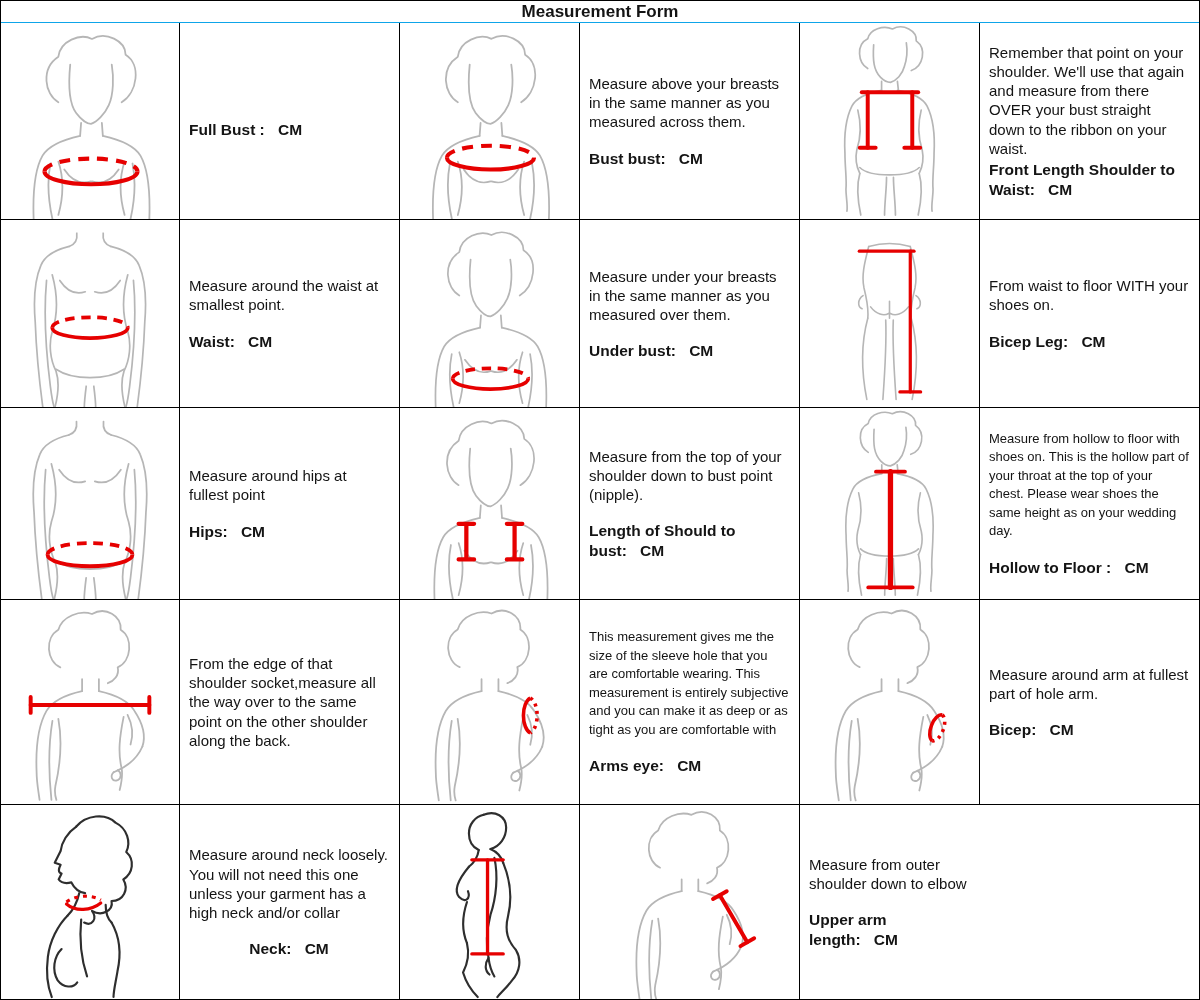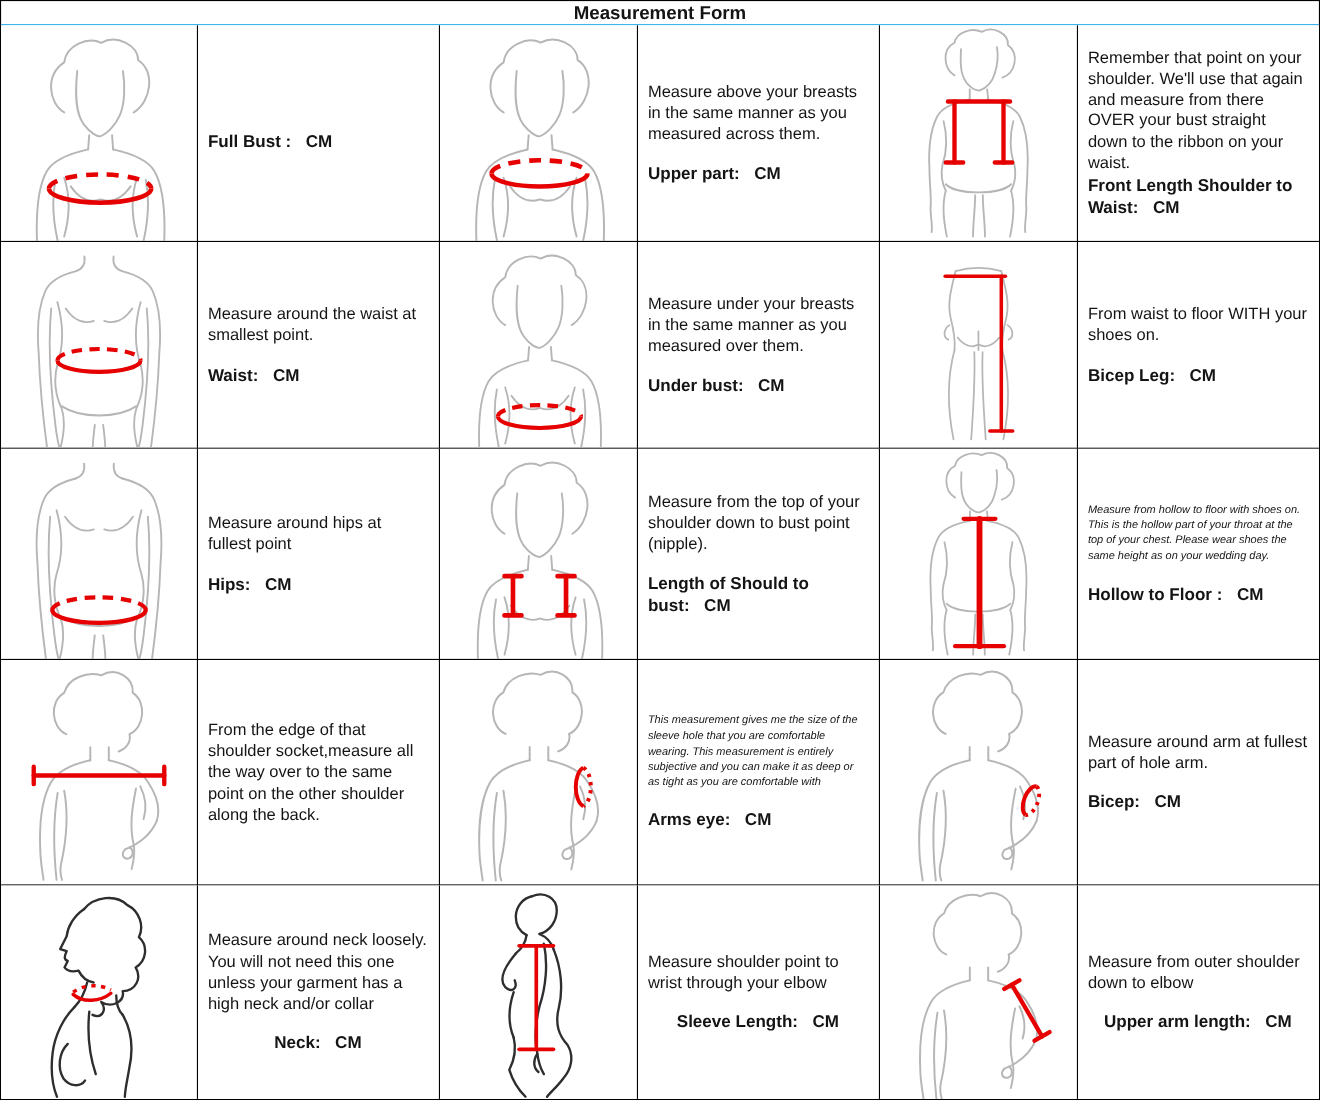--- a/index.html
+++ b/index.html
@@ -8,21 +8,21 @@
   .title{height:21px;border-bottom:1px solid #0ea5e9;text-align:center;font-weight:bold;font-size:17px;line-height:21px;}
   .row{display:grid;grid-template-columns:179px 220px 180px 220px 180px 219px;}
   .r1{height:197px}.r2{height:188px}.r3{height:192px}.r4{height:205px}.r5{height:194px}
   .cell{box-sizing:border-box;border-right:1px solid #000;border-bottom:1px solid #000;overflow:hidden;background:#fff;}
   .row .cell:last-child{border-right:none;}
   .r5 .cell{border-bottom:none;align-items:center;}
   .fig{display:flex;align-items:center;justify-content:center;}
   .figsvg{width:100%;height:100%;display:block;}
   .txt{padding:6px 10px 6px 9px;display:flex;flex-direction:column;justify-content:center;}
   .desc{margin:0;font-size:15px;line-height:1.28;}
-  .desc.small{font-size:10px;line-height:1.42;font-style:italic;}
+  .desc.small{font-size:13px;line-height:1.42;}
   .lbl{margin:1.1em 0 0 0;font-size:15.5px;font-weight:bold;line-height:1.25;}
   .lbl.tight{margin-top:0.15em;}
   .unit{margin-left:0.85em;}
 </style>
 </head>
 <body>
 
 <svg width="0" height="0" style="position:absolute" aria-hidden="true">
 <defs>
 
@@ -127,21 +127,21 @@
     </div>
     <div class="cell fig">
       <svg class="figsvg" viewBox="0 0 180 198" aria-label="upper-bust-figure">
         <use href="#sA"></use>
         <path stroke="#e60000" stroke-width="4.2" fill="none" d="M47,136 A44,12 0 0 0 135,136"></path>
         <path stroke="#e60000" stroke-width="4.2" fill="none" stroke-dasharray="11,8" d="M47,136 A44,12 0 0 1 135,136"></path>
       </svg>
     </div>
     <div class="cell txt">
       <p class="desc">Measure above your breasts in the same manner as you measured across them.</p>
-      <p class="lbl"><span>Upper part:</span><span class="unit">CM</span></p>
+      <p class="lbl"><span>Bust bust:</span><span class="unit">CM</span></p>
     </div>
     <div class="cell fig">
       <svg class="figsvg" viewBox="0 0 180 198" aria-label="front-length-shoulder-to-waist-figure">
         <use href="#sB"></use>
         <g stroke="#e60000" stroke-width="4" fill="none" stroke-linecap="round">
           <path d="M62,70 L119,70"></path>
           <path d="M68,70 L68,126 M113,70 L113,126"></path>
           <path d="M60,126 L76,126 M105,126 L121,126"></path>
         </g>
       </svg>
@@ -284,24 +284,20 @@
     <div class="cell fig">
       <svg class="figsvg" viewBox="0 0 180 198" aria-label="sleeve-length-figure">
         <use href="#sG"></use>
         <g stroke="#e60000" stroke-width="3.4" fill="none" stroke-linecap="round">
           <path d="M72,56 L104,56"></path>
           <path d="M88,56 L88,152"></path>
           <path d="M72,152 L104,152"></path>
         </g>
       </svg>
     </div>
-    <div class="cell txt">
-      <p class="desc">Measure shoulder point to wrist through your elbow</p>
-      <p class="lbl"><span>Sleeve Length:</span><span class="unit">CM</span></p>
-    </div>
     <div class="cell fig">
       <svg class="figsvg" viewBox="0 0 180 198" aria-label="upper-arm-length-figure">
         <use href="#sE"></use>
         <g stroke="#e60000" stroke-width="4" fill="none" stroke-linecap="round">
           <path d="M121,92 L149,140"></path>
           <path d="M114,96 L128,88"></path>
           <path d="M142,144 L156,136"></path>
         </g>
       </svg>
     </div>

